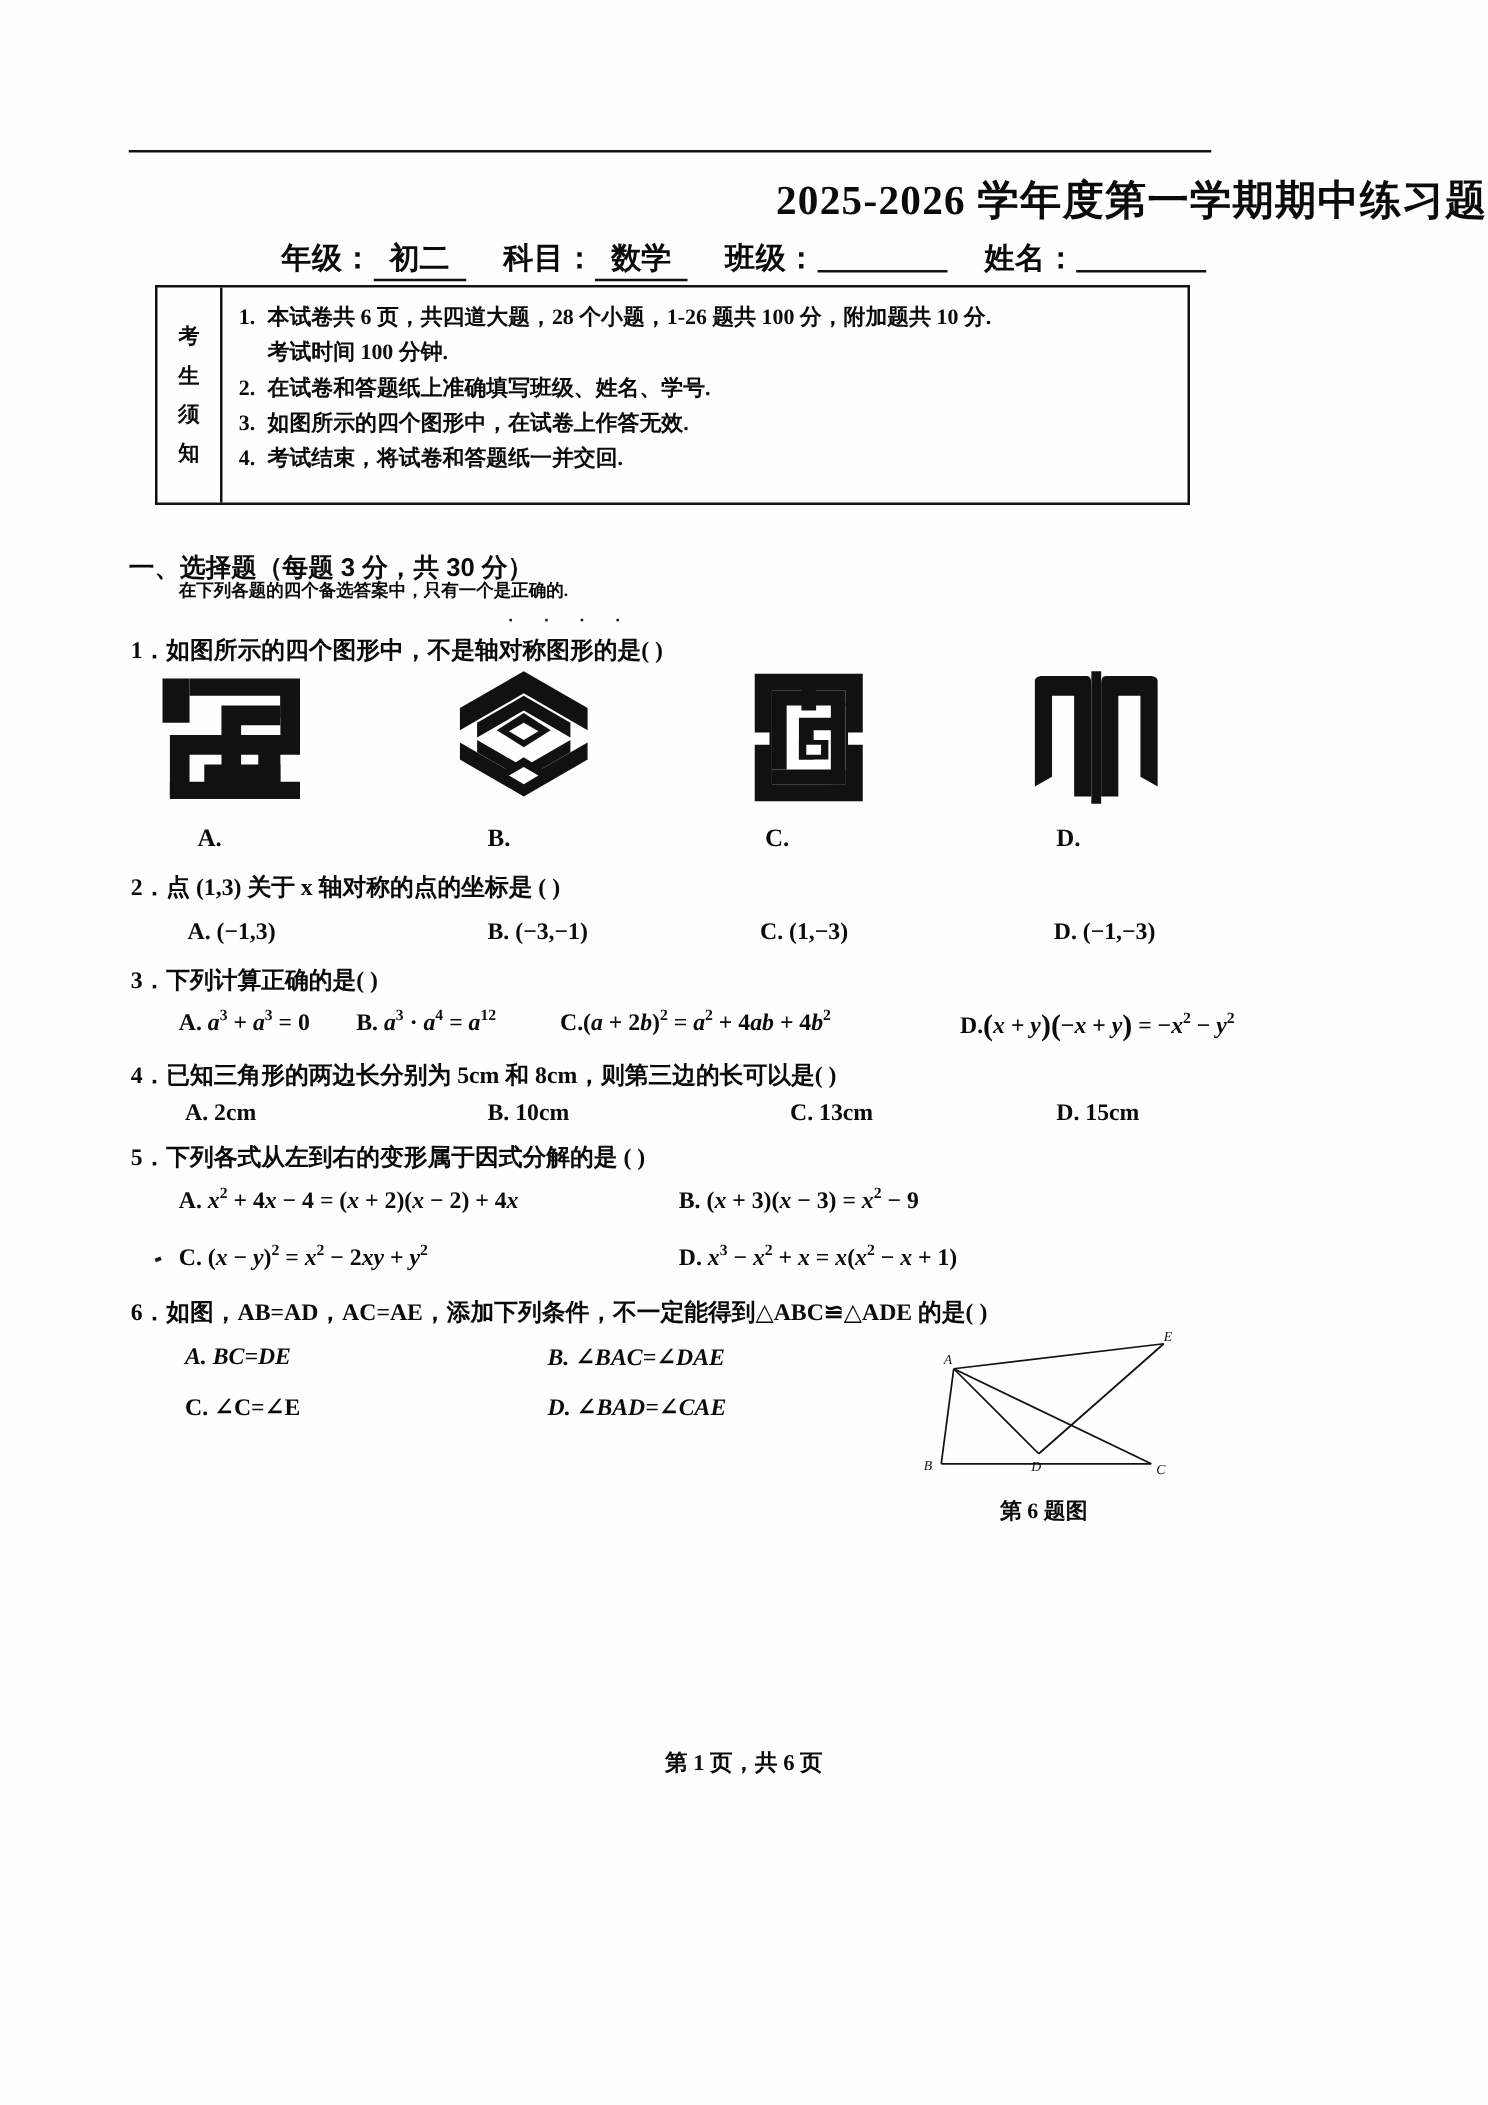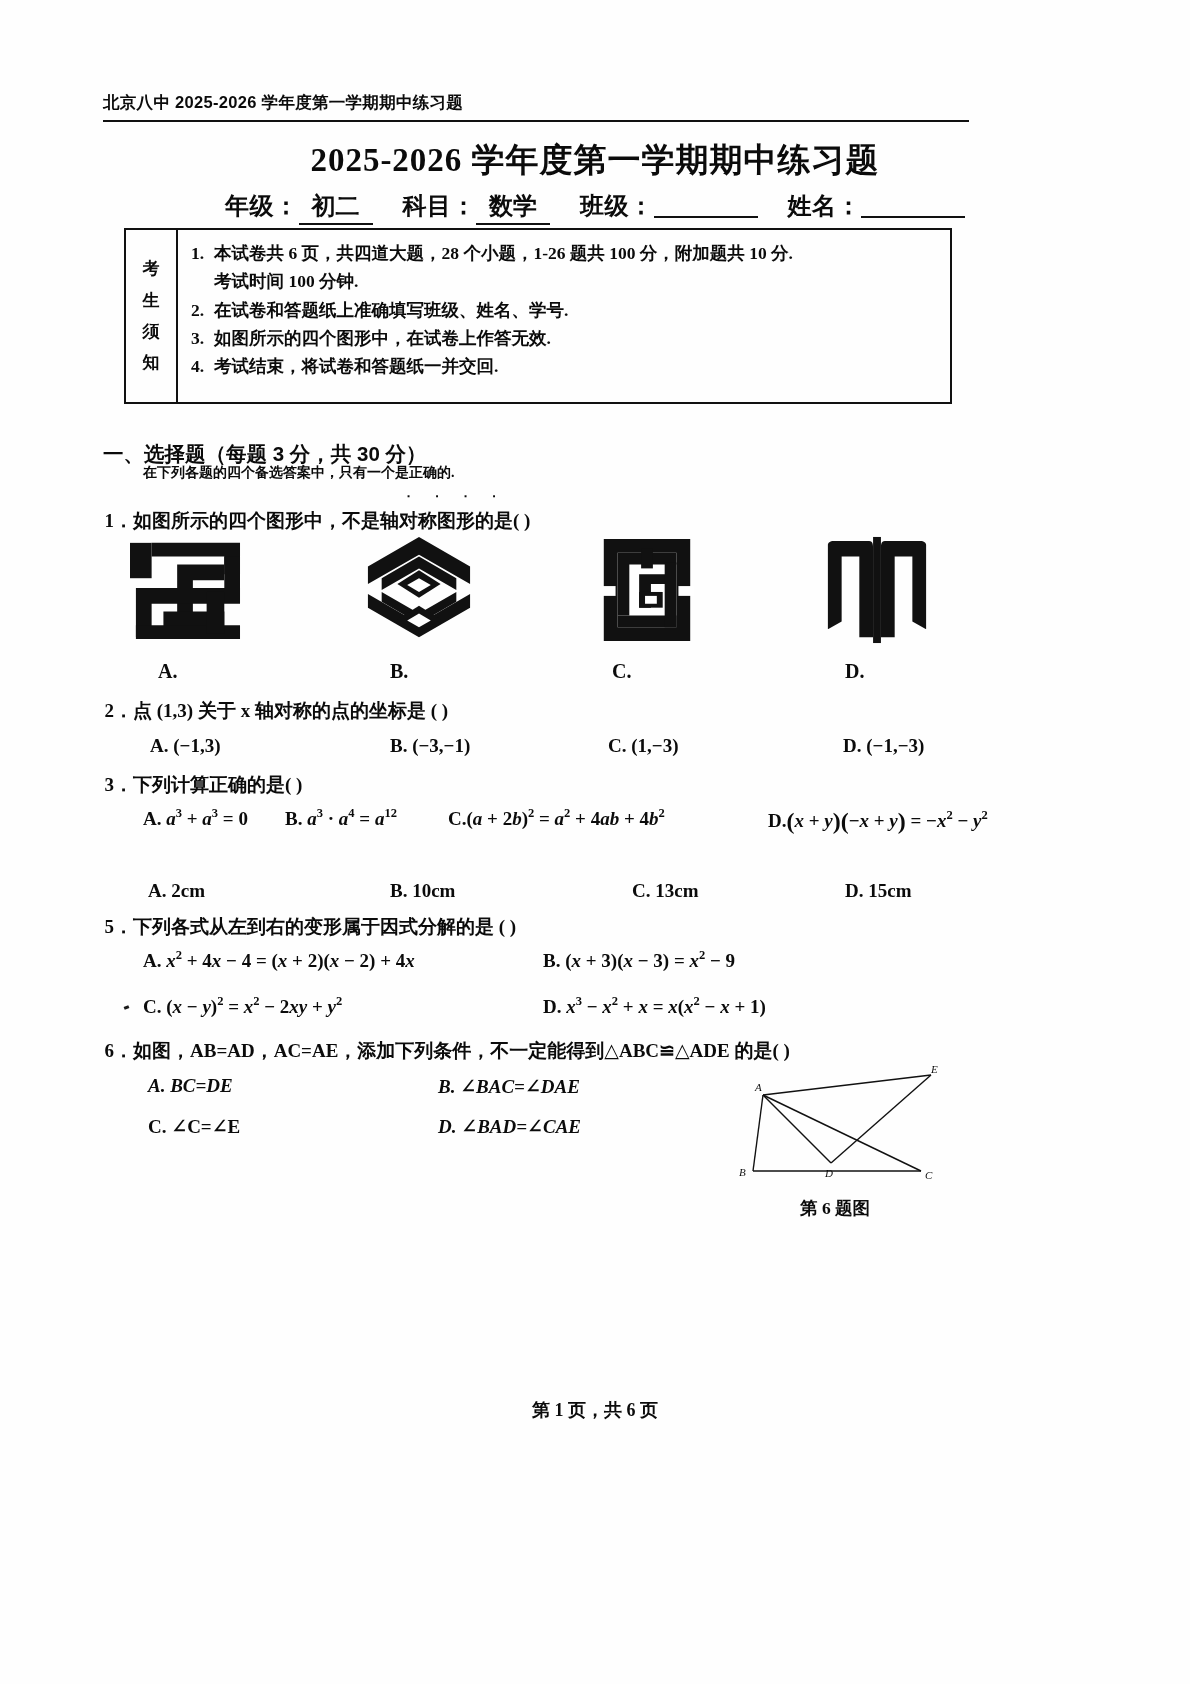--- a/index.html
+++ b/index.html
@@ -21,21 +21,21 @@
     font-family:"Liberation Sans","DejaVu Sans",sans-serif;
     white-space:nowrap;
   }
   .headrule{
     position:absolute;left:103px;top:120px;width:866px;height:0;
     border-top:2.6px solid #111;
   }
   
   .doc-title{
     position:absolute;left:0;top:138px;width:1190px;
-    text-align:center;
+    text-align:right;
     font-size:33px;font-weight:800;letter-spacing:1px;
     font-family:"Liberation Serif","DejaVu Serif",serif;
   }
   
   .meta{
     position:absolute;left:0;top:190px;width:1190px;
     text-align:center;font-size:24px;font-weight:700;
     white-space:nowrap;
   }
   .meta span.lbl{letter-spacing:.5px;}
@@ -116,21 +116,20 @@
     font-size:18px;font-weight:700;
   }
   
   .speck{position:absolute;background:#1a1a1a;}
 </style>
 </head>
 <body>
 
 <div class="page">
 
-  <div class="runhead">北京八中 2025-2026 学年度第一学期期中练习题</div>
   <div class="headrule"></div>
 
   <div class="doc-title">2025-2026 学年度第一学期期中练习题</div>
 
   <div class="meta">
     <span class="lbl">年级：</span><span class="val">初二</span><span class="gap"></span><span class="lbl">科目：</span><span class="val">数学</span><span class="gap"></span><span class="lbl">班级：</span><span class="blank"></span><span class="gap"></span><span class="lbl">姓名：</span><span class="blank"></span>
   </div>
 
   <div class="notice">
     <div class="notice-label">
@@ -231,20 +230,23 @@
   <div class="q" style="top:772px">
     <span class="qn">3．</span><span>下列计算正确的是(        )</span>
   </div>
   <div class="opts" style="top:808px;left:0;width:1190px;">
     <span class="opt" style="left:143px"><span>A.</span> <i class="v">a</i><sup>3</sup> + <i class="v">a</i><sup>3</sup> = 0</span>
     <span class="opt" style="left:285px"><span>B.</span> <i class="v">a</i><sup>3</sup> · <i class="v">a</i><sup>4</sup> = <i class="v">a</i><sup>12</sup></span>
     <span class="opt" style="left:448px"><span>C.</span>(<i class="v">a</i> + 2<i class="v">b</i>)<sup>2</sup> = <i class="v">a</i><sup>2</sup> + 4<i class="v">ab</i> + 4<i class="v">b</i><sup>2</sup></span>
     <span class="opt" style="left:768px"><span>D.</span><span class="big-paren">(</span><i class="v">x</i> + <i class="v">y</i><span class="big-paren">)(</span>−<i class="v">x</i> + <i class="v">y</i><span class="big-paren">)</span> = −<i class="v">x</i><sup>2</sup> − <i class="v">y</i><sup>2</sup></span>
   </div>
 
+  <div class="q" style="top:848px">
+    <span class="qn">4．</span><span>已知三角形的两边长分别为 5cm 和 8cm，则第三边的长可以是(        )</span>
+  </div>
   <div class="opts" style="top:880px;left:0;width:1190px;">
     <span class="opt" style="left:148px">A. 2cm</span>
     <span class="opt" style="left:390px">B. 10cm</span>
     <span class="opt" style="left:632px">C. 13cm</span>
     <span class="opt" style="left:845px">D. 15cm</span>
   </div>
 
   <div class="q" style="top:914px">
     <span class="qn">5．</span><span>下列各式从左到右的变形属于因式分解的是 (        )</span>
   </div>

